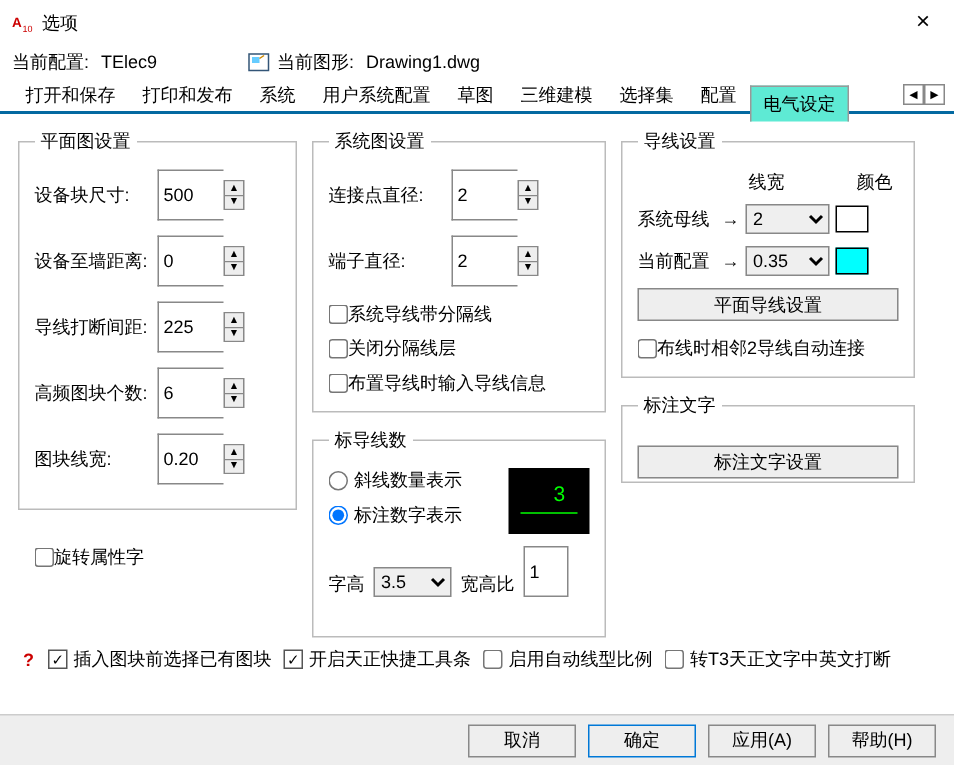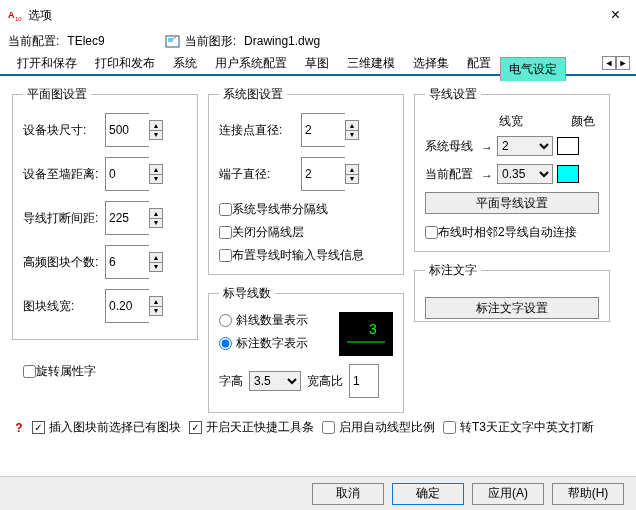--- a/index.html
+++ b/index.html
@@ -17,21 +17,21 @@
 .tab.active { border-color: #999; background: #5eead4; position: relative; top: 6px; }
 .tab-scroll { position: absolute; right: 6px; display: flex; }
 .tab-arrow { width: 14px; height: 14px; border: 1px solid #888; display: flex; align-items: center; justify-content: center; font-size: 9px; }
 .content { padding: 10px 12px 6px 12px; display: flex; gap: 10px; }
 fieldset { border: 1px solid #bbb; padding: 10px 10px; font-size: 12px; }
 legend { padding: 0 4px; }
 .col1 { width: 186px; display: flex; flex-direction: column; gap: 10px; }
 .col2 { width: 196px; display: flex; flex-direction: column; gap: 10px; }
 .col3 { width: 196px; display: flex; flex-direction: column; gap: 10px; align-items: center; }
 .row { display: flex; align-items: center; margin-bottom: 10px; gap: 6px; }
-.row:last-child { margin-bottom: 4px; }
+.row:last-child { margin-bottom: 16px; align-items: flex-end; }
 .label { width: 76px; }
 input[type="text"] { width: 48px; height: 20px; border: 1px solid #888; padding: 16px 3px; font-size: 12px; }
 .spinner { display: flex; align-items: center; }
 .spinner input { width: 44px; border-right: none; }
 .spin-btns { width: 14px; height: 20px; border: 1px solid #888; display: flex; flex-direction: column; }
 .spin-up, .spin-down { flex: 1; background: #eee; display: flex; align-items: center; justify-content: center; font-size: 7px; border-bottom: 1px solid #888; }
 .spin-down { border-bottom: none; }
 .checkbox-row { display: flex; align-items: center; gap: 0; margin-bottom: 6px; }
 .checkbox-row:last-child { margin-bottom: 0; }
 input[type="checkbox"] { width: 13px; height: 13px; }

